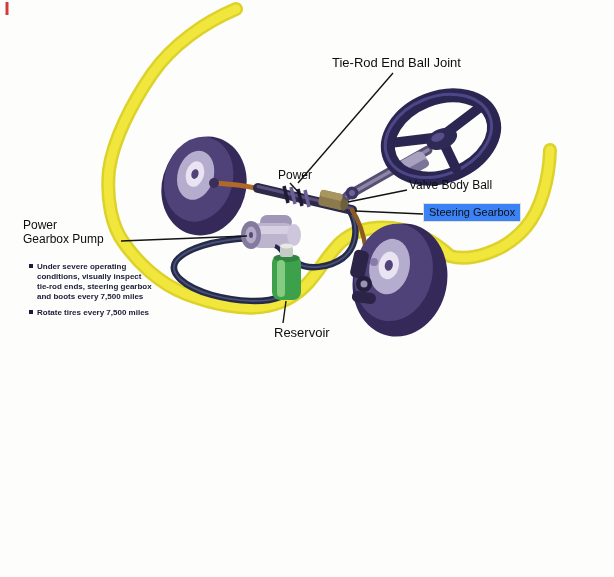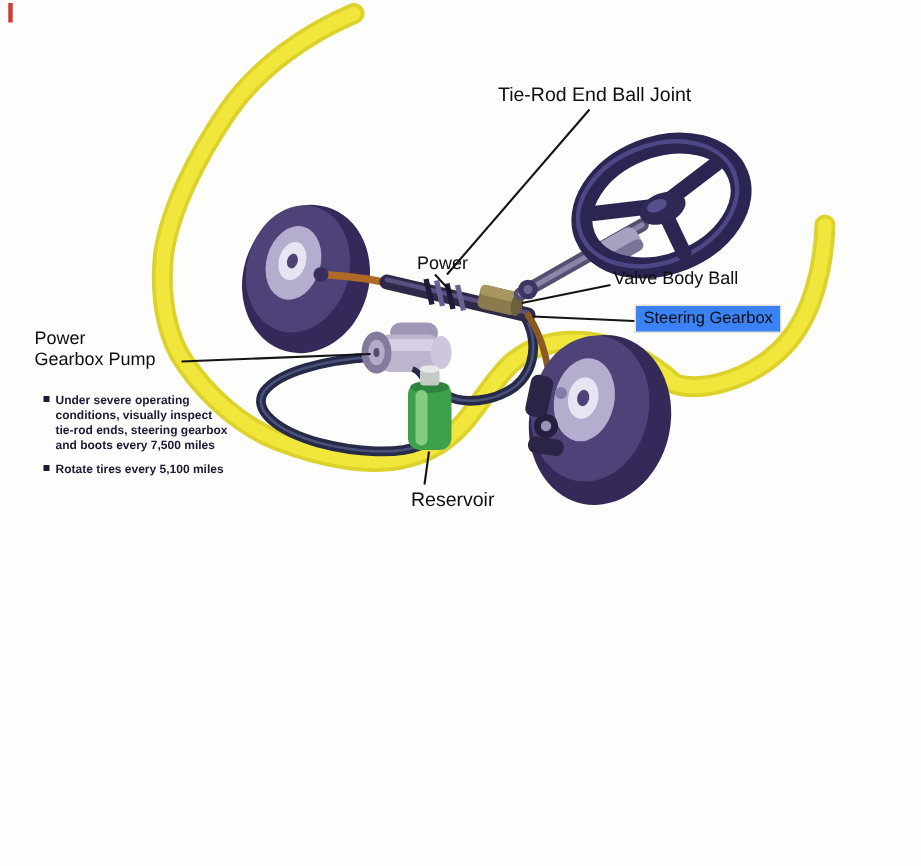--- a/index.html
+++ b/index.html
@@ -147,17 +147,17 @@
 Gearbox Pump</div>
   <div class="label lbl-reservoir">Reservoir</div>
 
   <ul class="notes">
     <li class="note">
       <span class="sq"></span>
       <span class="note-text">Under severe operating conditions, visually inspect tie-rod ends, steering gearbox and boots every 7,500 miles</span>
     </li>
     <li class="note">
       <span class="sq"></span>
-      <span class="note-text">Rotate tires every 5,100 miles</span>
+      <span class="note-text">Rotate tires every 7,500 miles</span>
     </li>
   </ul>
 
 </div>
 
 </body></html>

